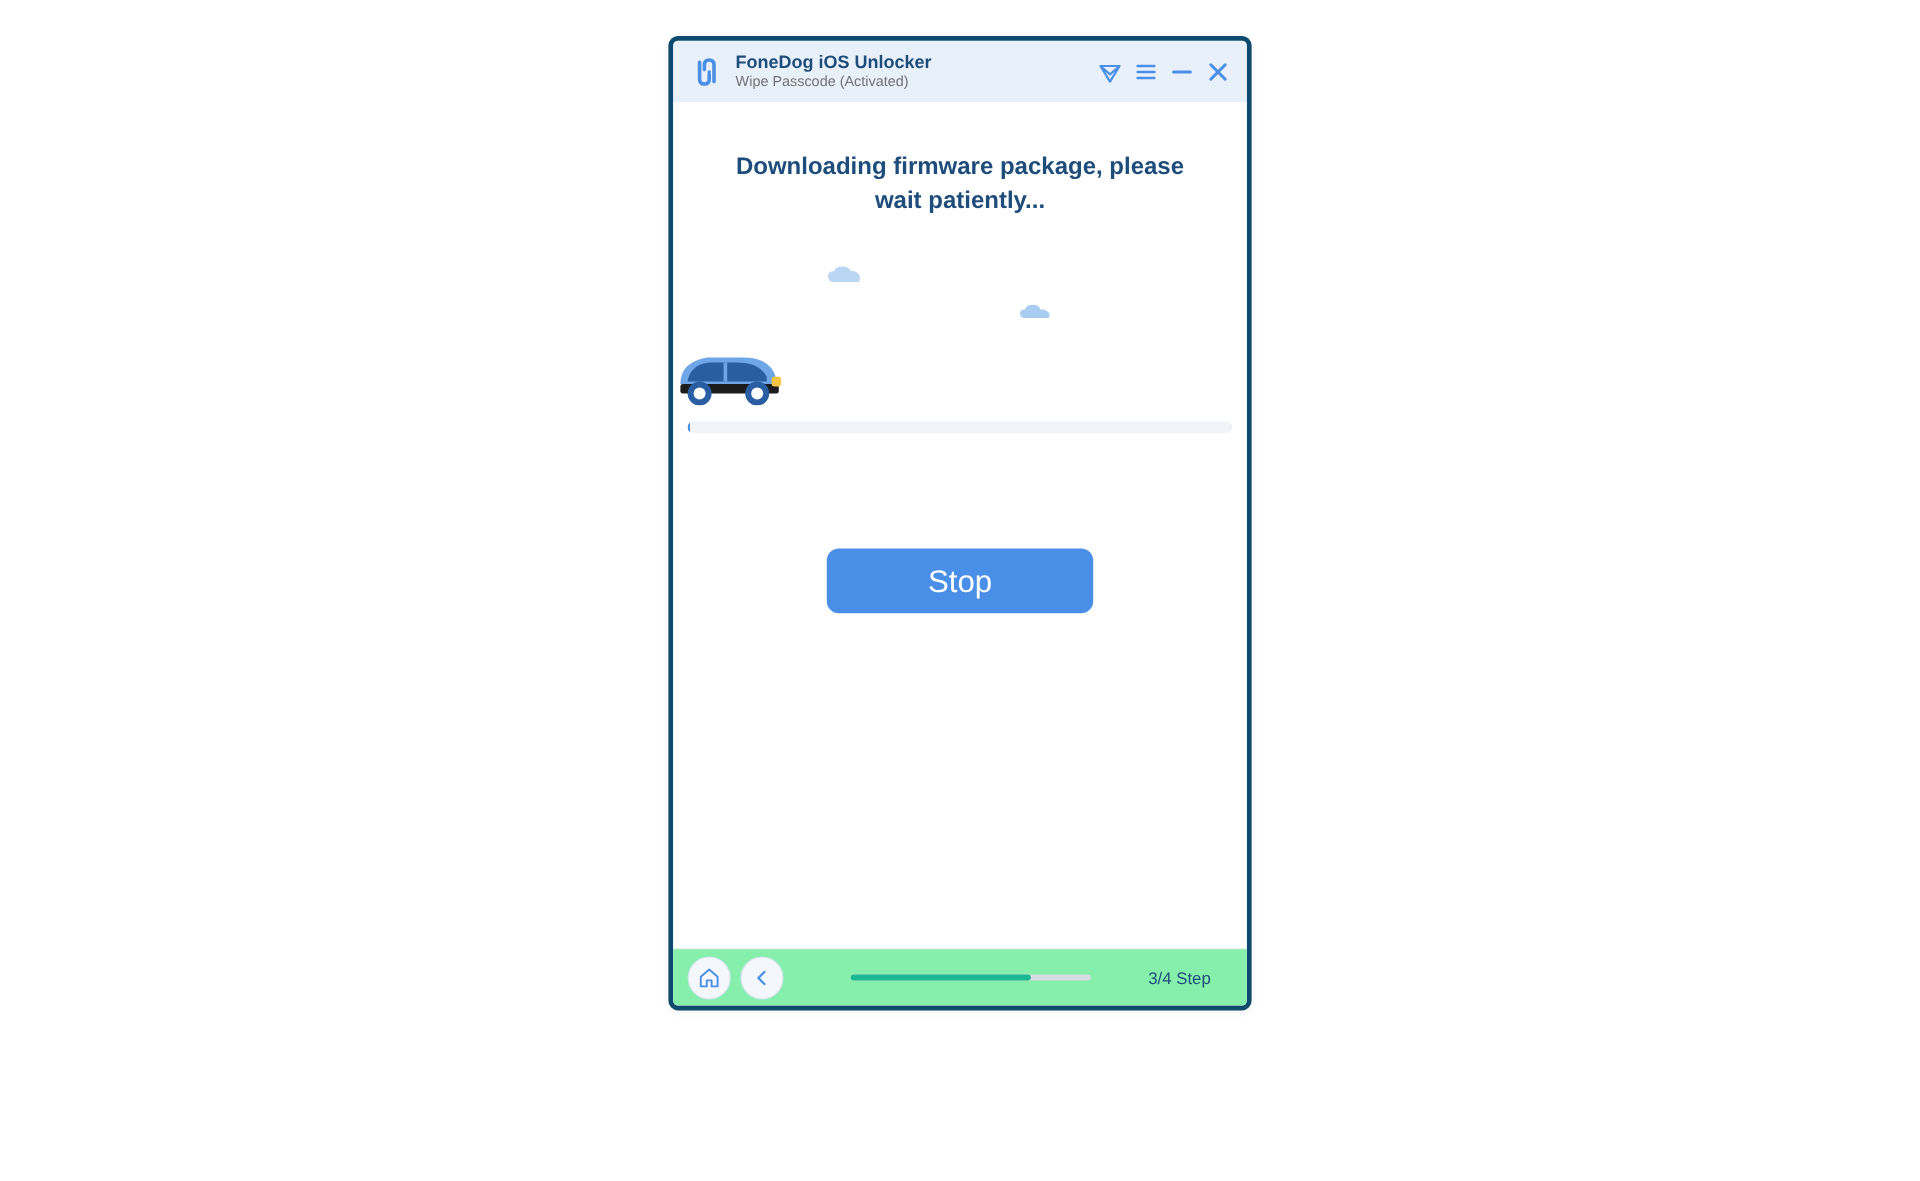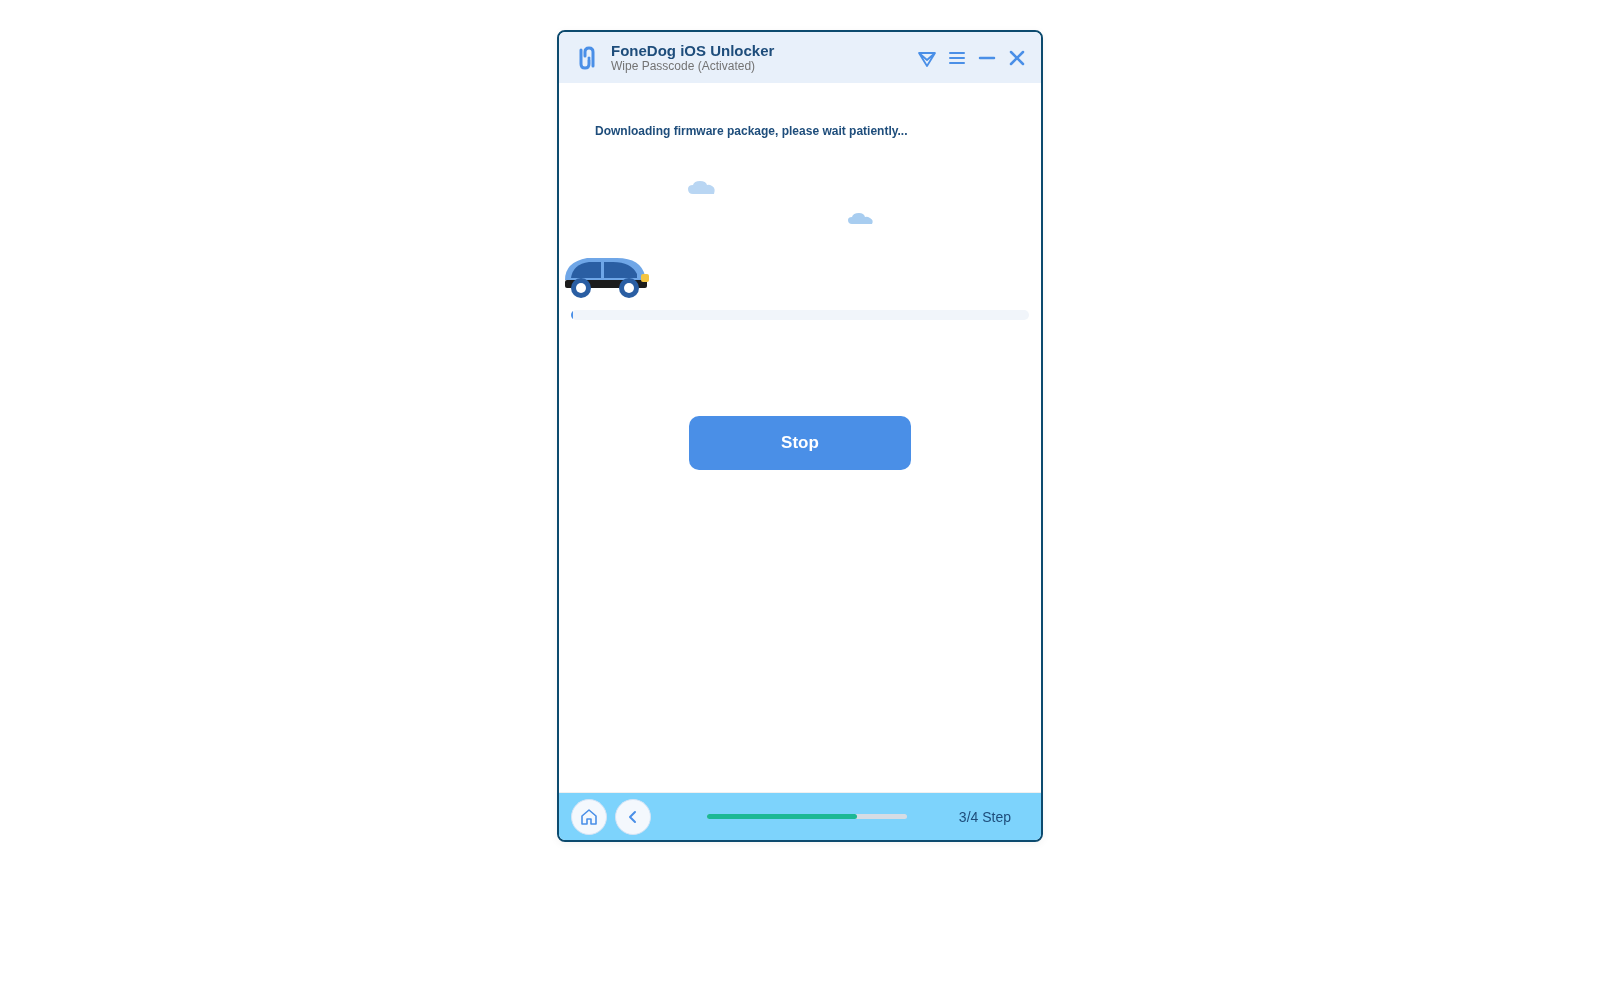--- a/index.html
+++ b/index.html
@@ -14,21 +14,21 @@
       font-family: -apple-system, BlinkMacSystemFont, "Segoe UI", Arial, sans-serif;
       display: flex;
       justify-content: center;
       align-items: flex-start;
       padding-top: 30px;
     }
     .app-window {
       width: 486px;
       height: 812px;
       background: #ffffff;
-      border: 2px solid #0c4a6e;
+      border: 4px solid #0c4a6e;
       border-radius: 8px;
       overflow: hidden;
       display: flex;
       flex-direction: column;
       box-shadow: 0 2px 8px rgba(0,0,0,0.05);
     }
     .titlebar {
       background: #e8f0fa;
       padding: 10px 14px;
       display: flex;
@@ -72,22 +72,22 @@
       justify-content: center;
       color: #4a7fc7;
     }
     .content {
       flex: 1;
       background: #ffffff;
       position: relative;
       padding-top: 40px;
     }
     .status-text {
-      text-align: left;
-      font-size: 12px;
+      text-align: center;
+      font-size: 20px;
       font-weight: 700;
       color: #1e4d7b;
       padding: 0 36px;
       line-height: 1.4;
     }
     .illustration {
       position: relative;
       height: 150px;
       margin-top: 20px;
     }
@@ -128,27 +128,26 @@
     }
     .stop-btn {
       display: block;
       margin: 96px auto 0 auto;
       width: 222px;
       height: 54px;
       background: #4a8fe7;
       color: #ffffff;
       border: none;
       border-radius: 10px;
-      font-size: 17px;
+      font-size: 26px;
       cursor: pointer;
-      font-weight: bold;
     }
     .footer {
       height: 48px;
-      background: #7dd3fc;
+      background: #86efac;
       border-top: 1px solid #f0f0f0;
       display: flex;
       align-items: center;
       padding: 12px 12px;
       gap: 8px;
     }
     .footer-icon-btn {
       width: 36px;
       height: 36px;
       border-radius: 50%;

